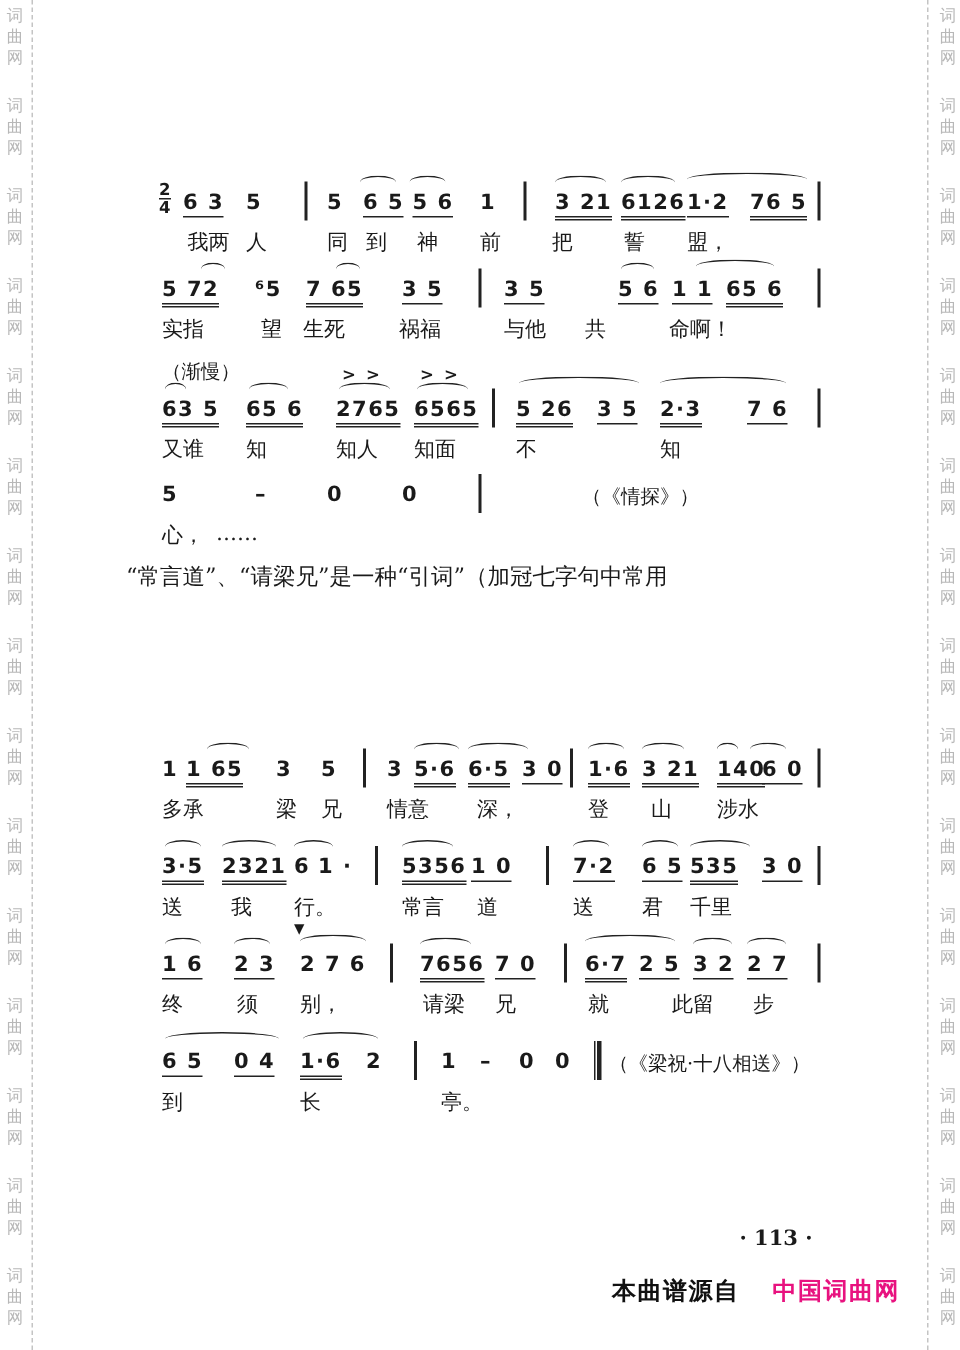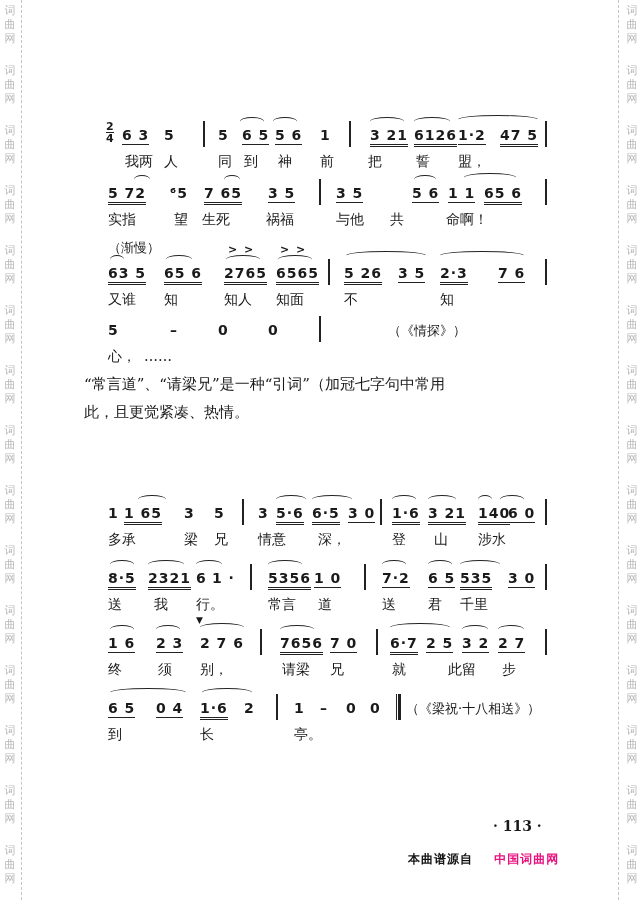--- a/index.html
+++ b/index.html
@@ -31,21 +31,21 @@
   .time-sig { position:absolute; left:-2px; top:-6px; font-size:11px; font-weight:bold; line-height:11px; text-align:center; }
   .time-sig span { display:block; }
   .time-sig span:first-child { border-bottom:1px solid #222; }
   .source-note { position:absolute; font-size:13px; font-family:"DejaVu Serif", serif; white-space:pre; }
   .tempo-mark { position:absolute; left:108px; top:239px; font-size:13px; font-family:"DejaVu Serif", serif; }
 
   .para { position:absolute; left:84px; width:470px; font-size:15px; line-height:28px; font-family:"DejaVu Serif", serif; }
   .para p { margin:0; white-space:pre; }
 
   .page-num { position:absolute; left:493px; top:818px; font-size:14px; font-weight:bold; font-family:"DejaVu Serif", serif; }
-  .footer { position:absolute; top:851px; left:408px; font-size:12px; font-weight:bold; font-family:Liberation Sans, sans-serif;text-align:right; }
+  .footer { position:absolute; top:851px; left:408px; font-size:16px; font-weight:bold; font-family:Liberation Serif, serif;text-align:right; }
   .footer .lbl { color:#111; letter-spacing:1px; }
   .footer .brand { color:#e8127f; margin-left:18px; letter-spacing:1px; }
 </style>
 </head>
 <body>
 
 <div class="wm-line left"></div>
 <div class="wm-line right"></div>
 <div class="wm-col left" id="wm-left">
     <div class="wm-group" style="top: 4px;">
@@ -217,21 +217,21 @@
     <span class="slur" style="left:165px;width:24px;top:-10px"></span>
     <span class="note ul" style="left:167px">5 6</span>
     <span class="note" style="left:212px">1</span>
     <span class="bar" style="left:241px"></span>
     <span class="slur" style="left:262px;width:34px;top:-10px"></span>
     <span class="note ul2" style="left:262px">3 21</span>
     <span class="slur" style="left:306px;width:36px;top:-10px"></span>
     <span class="note ul2" style="left:306px">6126</span>
     <span class="slur" style="left:350px;width:80px;top:-12px"></span>
     <span class="note ul" style="left:350px">1·2</span>
-    <span class="note ul2" style="left:392px">47 5</span>
+    <span class="note ul2" style="left:392px">76 5</span>
     <span class="bar" style="left:437px"></span>
   </div>
   <div class="lyrics">
     <span class="lyric" style="left:17px">我两</span>
     <span class="lyric" style="left:56px">人</span>
     <span class="lyric" style="left:110px">同</span>
     <span class="lyric" style="left:136px">到</span>
     <span class="lyric" style="left:170px">神</span>
     <span class="lyric" style="left:212px">前</span>
     <span class="lyric" style="left:260px">把</span>
@@ -313,21 +313,20 @@
   </div>
   <div class="lyrics">
     <span class="lyric" style="left:0px">心，</span>
     <span class="lyric" style="left:36px">……</span>
   </div>
 </div>
 <div class="source-note" style="left:388px;top:322px;">（《情探》）</div>
 
 <div class="para" style="top:370px;">
   <p>“常言道”、“请梁兄”是一种“引词”（加冠七字句中常用</p>
-  <p>此，且更觉紧凑、热情。</p>
 </div>
 
 <div class="score-row" style="top:505px;">
   <div class="notes">
     <span class="note" style="left:0px">1</span>
     <span class="slur" style="left:30px;width:28px;top:-10px"></span>
     <span class="note ul2" style="left:16px">1 65</span>
     <span class="note" style="left:76px">3</span>
     <span class="note" style="left:106px">5</span>
     <span class="bar" style="left:134px"></span>
@@ -357,21 +356,21 @@
     <span class="lyric" style="left:210px">深，</span>
     <span class="lyric" style="left:284px">登</span>
     <span class="lyric" style="left:326px">山</span>
     <span class="lyric" style="left:370px">涉水</span>
   </div>
 </div>
 
 <div class="score-row" style="top:570px;">
   <div class="notes">
     <span class="slur" style="left:2px;width:24px;top:-10px"></span>
-    <span class="note ul2" style="left:0px">8·5</span>
+    <span class="note ul2" style="left:0px">3·5</span>
     <span class="slur" style="left:40px;width:36px;top:-10px"></span>
     <span class="note ul2" style="left:40px">2321</span>
     <span class="slur" style="left:88px;width:26px;top:-10px"></span>
     <span class="note" style="left:88px">6</span>
     <span class="note" style="left:104px">1 ·</span>
     <span class="bar" style="left:142px"></span>
     <span class="slur" style="left:160px;width:34px;top:-10px"></span>
     <span class="note ul2" style="left:160px">5356</span>
     <span class="note ul" style="left:206px">1 0</span>
     <span class="bar" style="left:256px"></span>

